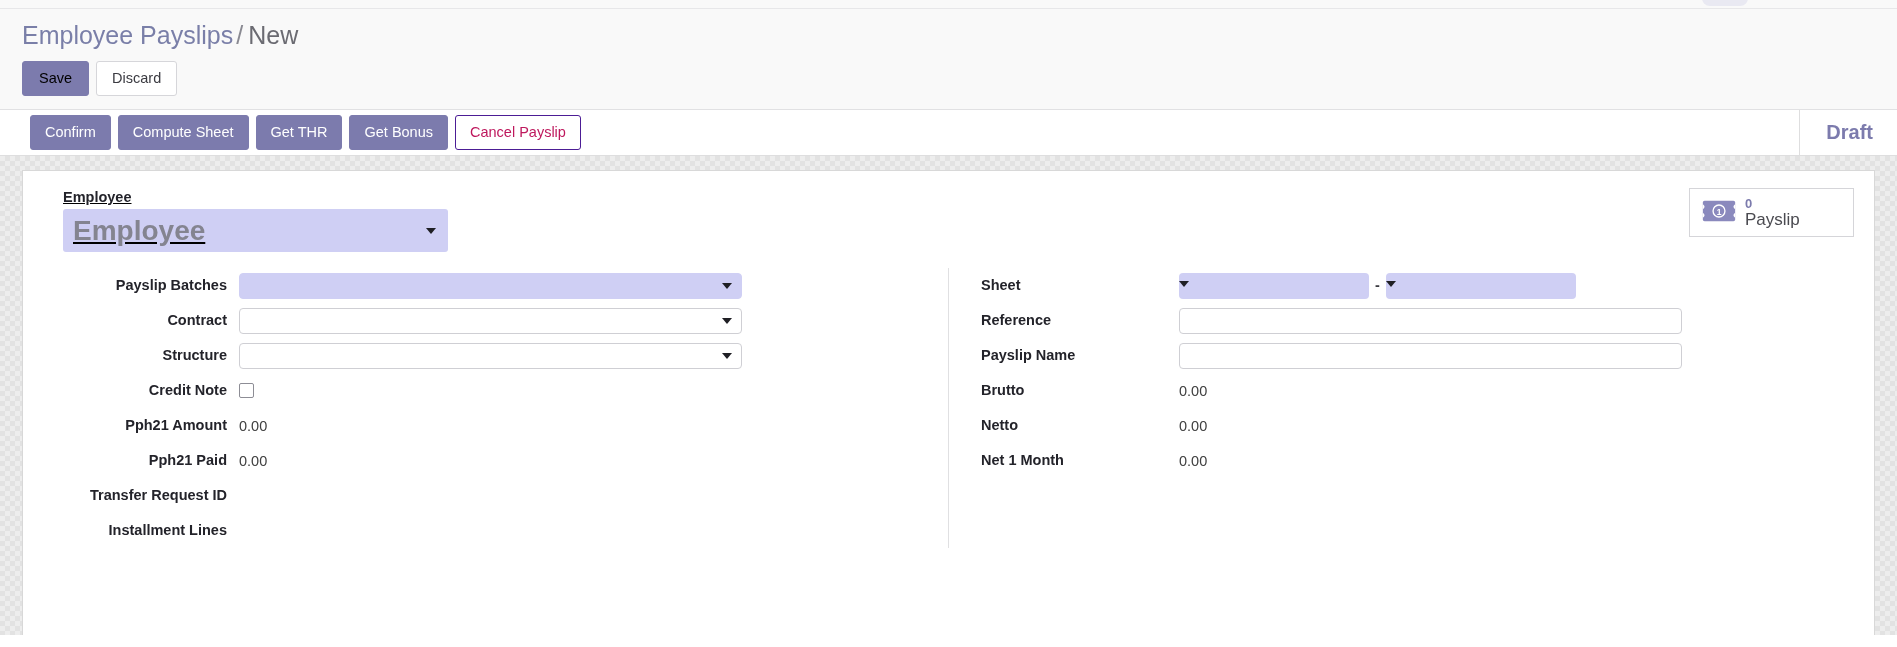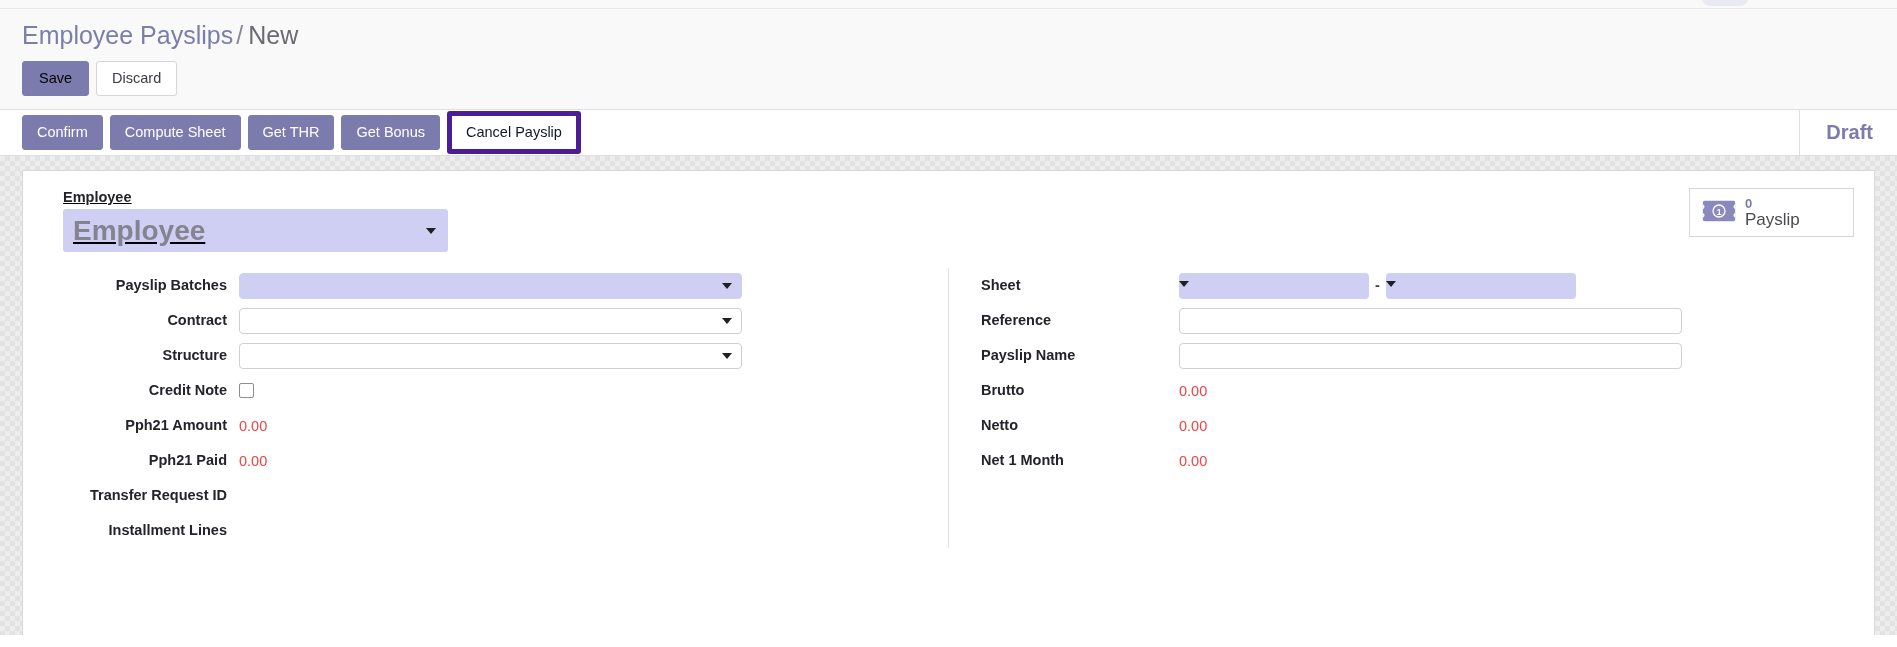--- a/index.html
+++ b/index.html
@@ -90,34 +90,34 @@
     align-items: stretch;
     justify-content: space-between;
     background: #ffffff;
     border-bottom: 1px solid #dededf;
     height: 46px;
   }
   .statusbar-actions {
     display: flex;
     align-items: center;
     gap: 7px;
-    padding-left: 22px;
+    padding-left: 30px;
   }
   .btn-action {
     background: #7c7bad;
     color: #ffffff;
     border: 1px solid #7c7bad;
     padding: 8px 14px 9px 14px;
     font-size: 14.5px;
     border-radius: 3px;
   }
   .btn-action-secondary {
     background: #ffffff;
-    color: #0f172a;
-    border: 5px solid #4c1d95;
+    color: #be185d;
+    border: 1px solid #4c1d95;
     padding: 8px 14px 9px 14px;
     font-size: 14.5px;
     border-radius: 3px;
   }
 
   .statusbar-status {
     display: flex;
     align-items: center;
     border-left: 1px solid #dededf;
     padding: 0 24px 0 26px;
@@ -310,21 +310,21 @@
   }
   .period-dash {
     font-size: 14.5px;
     color: #3c3c42;
     font-weight: bold;
     line-height: 1;
   }
 
   .fld-readonly {
     font-size: 14.5px;
-    color: #ef4444;
+    color: #404040;
     padding-top: 1px;
   }
 
   .fld-checkbox {
     width: 15px;
     height: 15px;
     border: 1px solid #8d8d95;
     border-radius: 2px;
     background: #ffffff;
     cursor: pointer;

